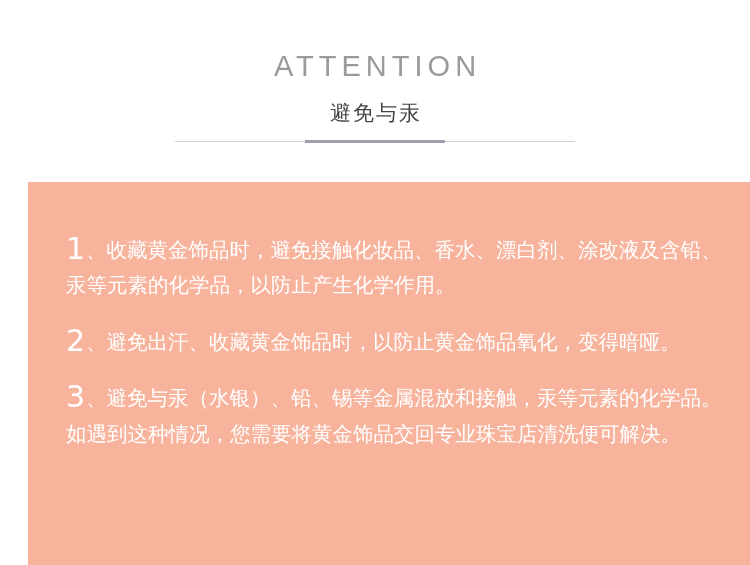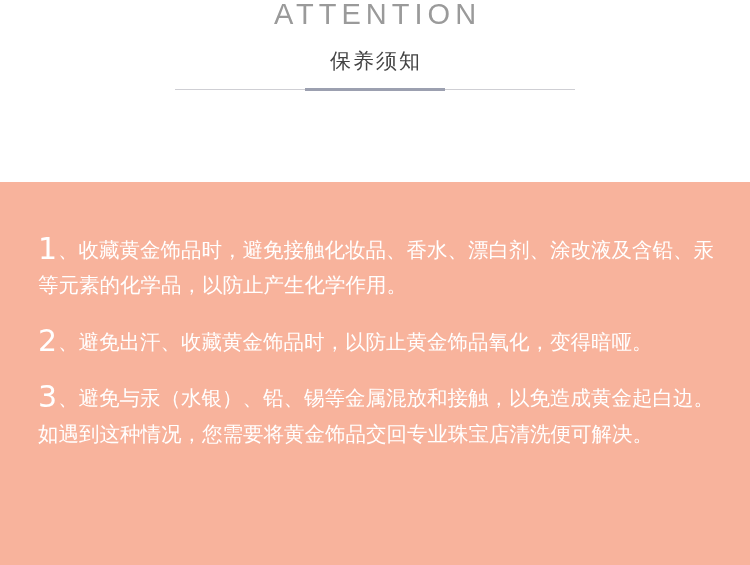--- a/index.html
+++ b/index.html
@@ -20,20 +20,21 @@
     background: #ffffff;
   }
   
   .header {
     height: 182px;
     background: #ffffff;
     display: flex;
     flex-direction: column;
     align-items: center;
     justify-content: flex-start;
+    padding-top: 52px;
     box-sizing: border-box;
   }
   .header-title {
     font-family: "Liberation Sans", sans-serif;
     font-size: 29px;
     letter-spacing: 5px;
     color: #9a9a9a;
     font-weight: 400;
     line-height: 1;
     margin-bottom: 22px;
@@ -68,20 +69,21 @@
     width: 140px;
     height: 3px;
     background: #9ca0b0;
   }
   
   .content {
     height: 383px;
     background: #f8b39c;
     padding: 30px 22px 0 38px;
     box-sizing: border-box;
+    margin-left: 28px;
   }
   .item {
     display: block;
     color: #ffffff;
     font-family: "DejaVu Sans", sans-serif;
     font-size: 20.5px;
     line-height: 1.75;
     margin-bottom: 16px;
     text-align: left;
   }
@@ -96,36 +98,36 @@
     font-size: 20.5px;
   }
 </style>
 </head>
 <body>
 
 <div class="page">
 
   <div class="header">
     <div class="header-title">ATTENTION</div>
-    <div class="header-subtitle">保养须知</div>
+    <div class="header-subtitle">避免与汞</div>
     <div class="divider">
       <div class="line"></div>
       <div class="accent"></div>
     </div>
   </div>
 
   <div class="content">
 
     <p class="item">
       <span class="num">1</span><span class="txt">、收藏黄金饰品时，避免接触化妆品、香水、漂白剂、涂改液及含铅、汞等元素的化学品，以防止产生化学作用。</span>
     </p>
 
     <p class="item">
       <span class="num">2</span><span class="txt">、避免出汗、收藏黄金饰品时，以防止黄金饰品氧化，变得暗哑。</span>
     </p>
 
     <p class="item">
-      <span class="num">3</span><span class="txt">、避免与汞（水银）、铅、锡等金属混放和接触，以免造成黄金起白边。如遇到这种情况，您需要将黄金饰品交回专业珠宝店清洗便可解决。</span>
+      <span class="num">3</span><span class="txt">、避免与汞（水银）、铅、锡等金属混放和接触，汞等元素的化学品。如遇到这种情况，您需要将黄金饰品交回专业珠宝店清洗便可解决。</span>
     </p>
 
   </div>
 
 </div>
 
 </body></html>

